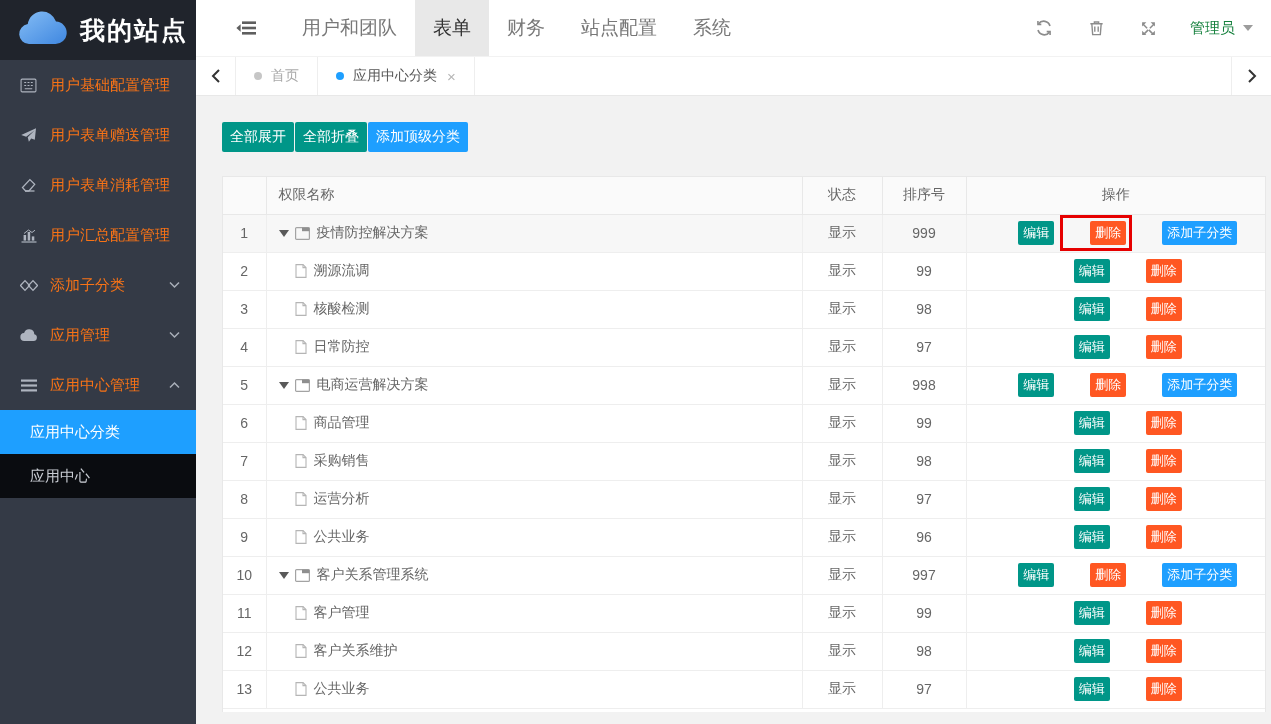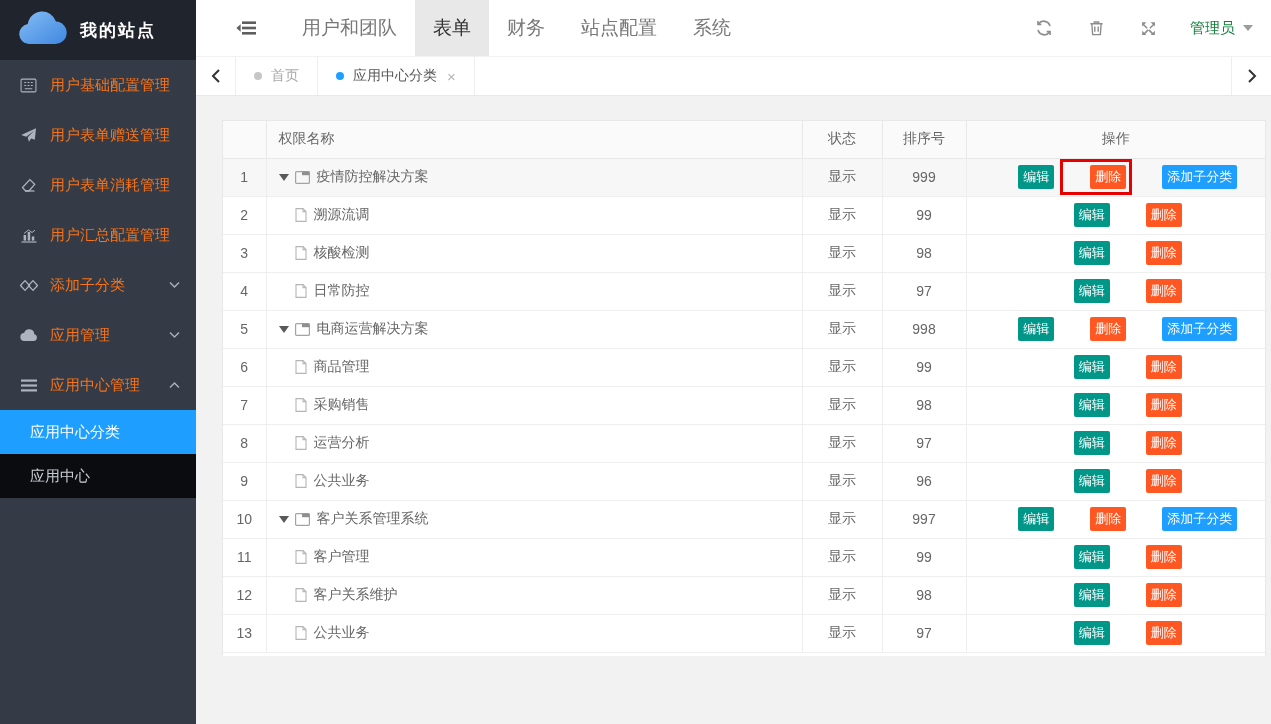--- a/index.html
+++ b/index.html
@@ -2,21 +2,21 @@
 <html><head>
 <meta charset="utf-8">
 <style>
   * { margin:0; padding:0; box-sizing:border-box; }
   html,body { width:1271px; height:724px; overflow:hidden; font-family:"Liberation Sans","DejaVu Sans",sans-serif; background:#f2f2f2; }
 
   
   .sidebar { position:absolute; left:0; top:0; width:196px; height:724px; background:#343a46; z-index:5; }
   .logo { height:60px; background:#20242c; display:flex; align-items:center; padding-left:14px; }
   .logo-cloud { width:58px; height:42px; display:flex; align-items:center; justify-content:center; }
-  .logo-title { color:#fff; font-size:17px; font-weight:bold; letter-spacing:2px; margin-left:8px; }
+  .logo-title { color:#fff; font-size:25px; font-weight:bold; letter-spacing:2px; margin-left:8px; }
   .side-item { height:50px; display:flex; align-items:center; padding:0 16px 0 19px; color:#f97316; font-size:15px; cursor:pointer; }
   .side-item .s-icon { width:19px; height:17px; margin-right:12px; color:#aeb4bf; display:flex; align-items:center; justify-content:center; flex:none; }
   .side-item .chev { margin-left:auto; color:#a9afb9; display:flex; }
   .submenu { background:#0a0c10; }
   .sub-item { height:44px; display:flex; align-items:center; padding-left:30px; color:#c9cdd4; font-size:15px; cursor:pointer; }
   .sub-item.active { background:#1e9fff; color:#fff; }
 
   
   .header { position:absolute; left:196px; top:0; width:1075px; height:56px; background:#fff; display:flex; align-items:stretch; }
   .collapse-btn { width:22px; margin:0 26px 0 40px; display:flex; align-items:center; cursor:pointer; }
@@ -232,20 +232,25 @@
       </span>
     </span>
   <span class="tab-arrow right">
     <svg width="10" height="14" viewBox="0 0 10 14" fill="none" stroke="#333" stroke-width="2">
         <path d="M2 1l6 6-6 6"></path>
       </svg>
   </span>
 </div>
 
 <div class="content">
+  <div class="toolbar">
+    <button class="btn btn-green">全部展开</button>
+    <button class="btn btn-green">全部折叠</button>
+    <button class="btn btn-blue">添加顶级分类</button>
+  </div>
 
   <div class="table-wrap">
     <table>
       <colgroup>
           <col style="width:43px">
           <col style="width:536px">
           <col style="width:80px">
           <col style="width:84px">
           <col>
         </colgroup>

